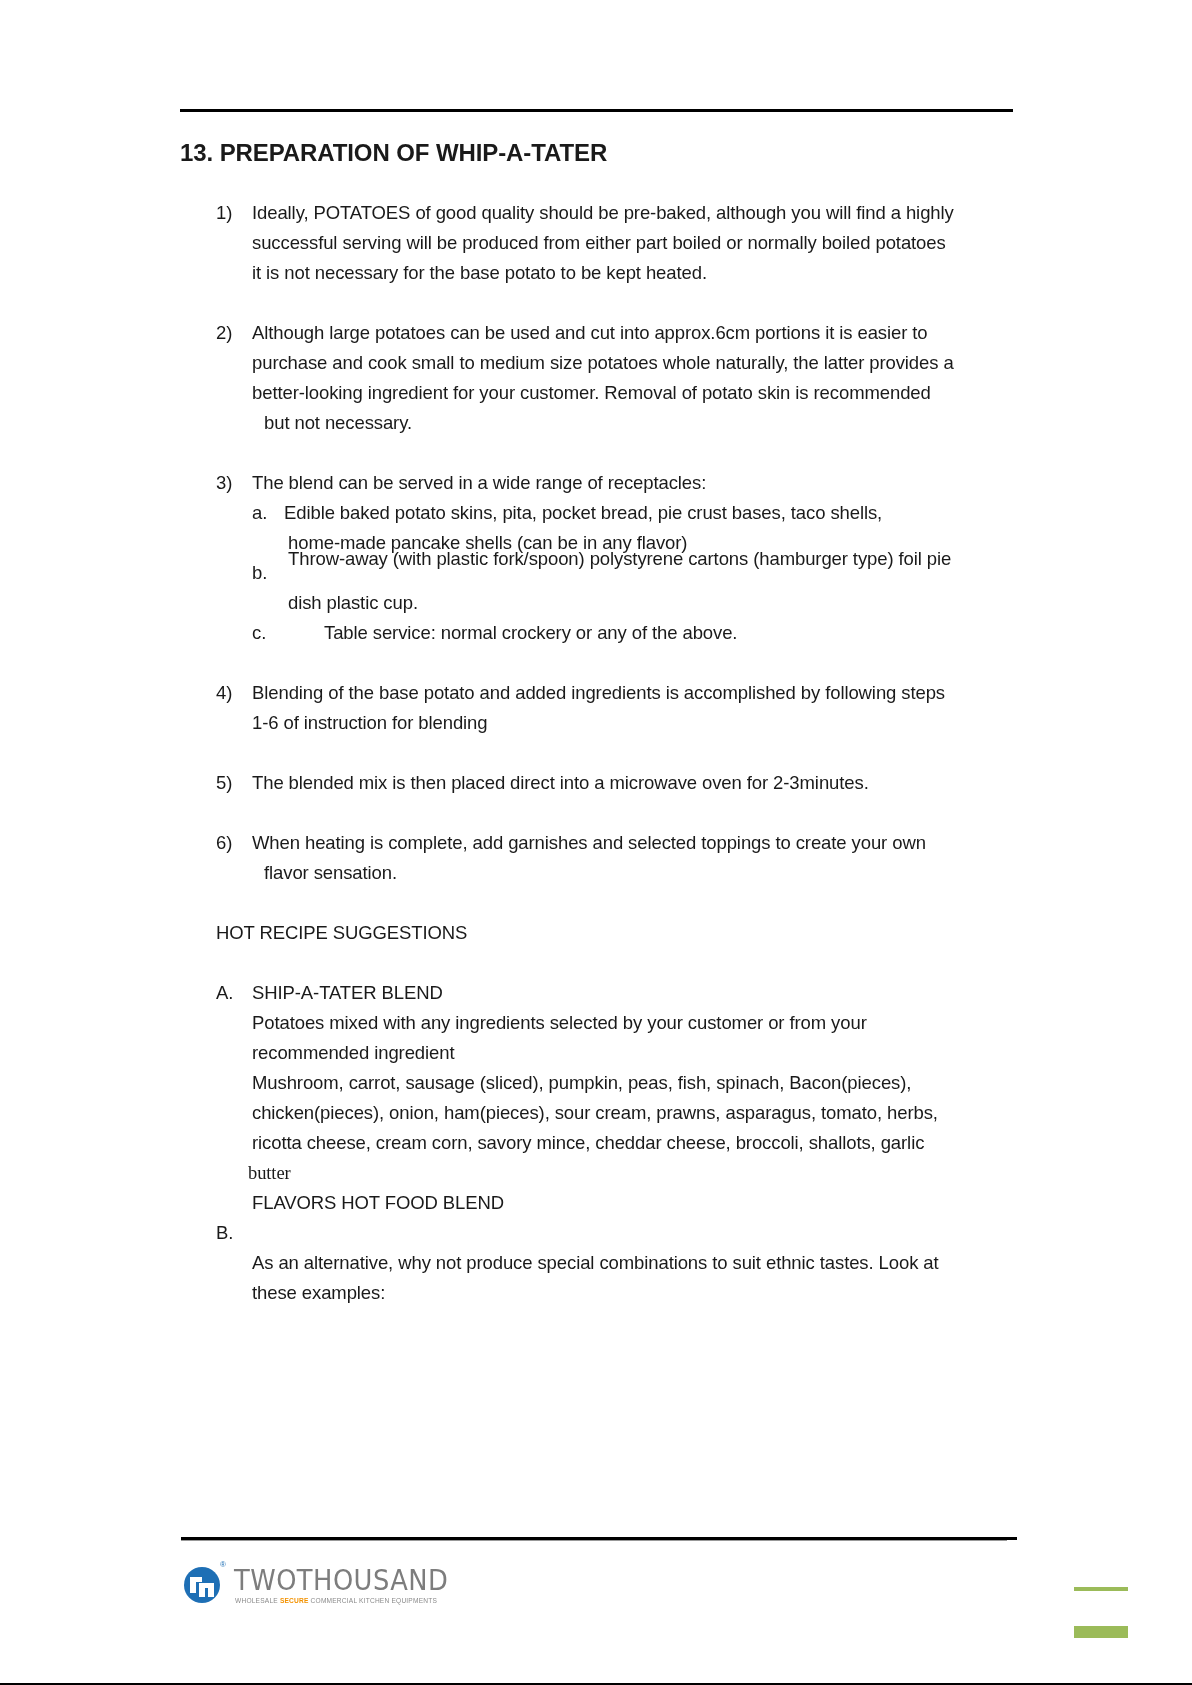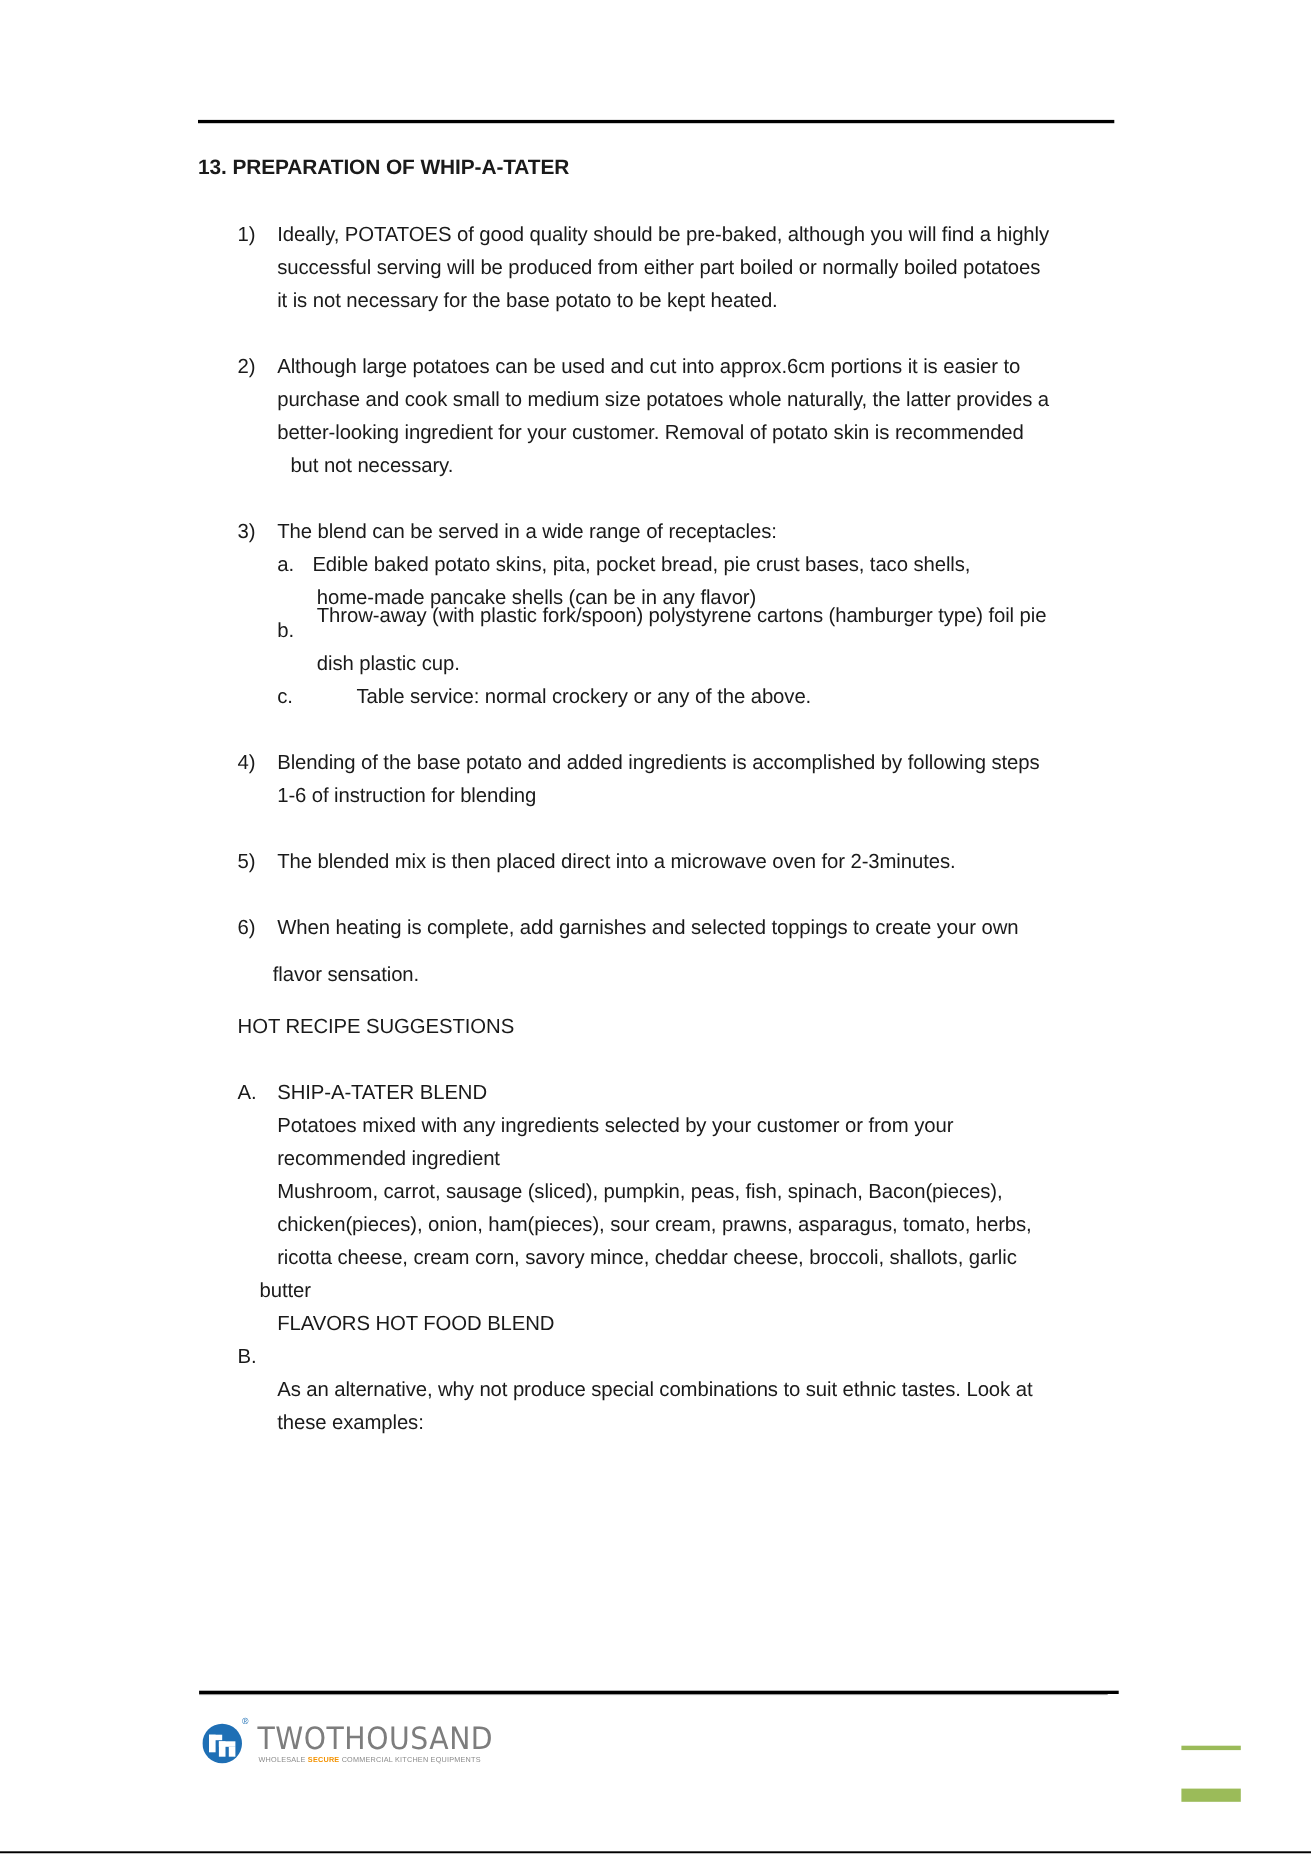--- a/index.html
+++ b/index.html
@@ -5,21 +5,21 @@
   html, body { margin: 0; padding: 0; background: #ffffff; }
   body { width: 1192px; height: 1685px; position: relative; overflow: hidden;
          font-family: "Liberation Sans", "DejaVu Sans", sans-serif; color: #1a1a1a; }
   .rule { position: absolute; background: #000; }
   .rule-top { left: 180px; top: 109px; width: 833px; height: 3px; }
   .rule-bottom { left: 181px; top: 1537px; width: 836px; height: 3px; }
   .rule-bottom-shadow { position:absolute; left: 181px; top: 1540px; width: 826px; height: 1px; background:#999; }
   .page-edge { position: absolute; left: 0; top: 1683px; width: 1192px; height: 2px; background: #000; }
   .line { position: absolute; font-size: 18.5px; line-height: 30px; white-space: nowrap; letter-spacing: -0.1px; }
   .bold { font-weight: normal; }
-  .heading { font-size: 19px; font-weight: bold; }
+  .heading { font-size: 24px; font-weight: bold; }
   .green-bar { position: absolute; background: #9bbb59; left: 1074px; width: 54px; }
   .logo { position: absolute; left: 182px; top: 1560px; width: 300px; height: 50px; }
   .logo-circle { position: absolute; left: 2px; top: 6px; width: 36px; height: 38px; }
   .logo-name { position: absolute; left: 52px; top: 6px; font-size: 28px; line-height: 30px; color: #7d7d7d;
                font-family: "DejaVu Sans", sans-serif; font-weight: normal; letter-spacing: 0.5px; transform: scaleX(0.92); transform-origin: left; }
   .logo-reg { position: absolute; left: 38px; top: 0px; font-size: 8px; color: #1e6fb5; }
   .logo-tagline { position: absolute; left: 53px; top: 37px; font-size: 6.6px; color: #8a8a8a; letter-spacing: 0.2px; white-space: nowrap; }
   .logo-tagline .accent { color: #f39200; font-weight: bold; }
 </style>
 </head>
@@ -48,30 +48,30 @@
     <div class="line " style="left: 288px; top: 588px;">dish plastic cup.</div>
     <div class="line " style="left: 252px; top: 618px;">c.</div>
     <div class="line " style="left: 288px; top: 618px; margin-left: 36px;">Table service: normal crockery or any of the above.</div>
     <div class="line " style="left: 216px; top: 678px;">4)</div>
     <div class="line " style="left: 252px; top: 678px;">Blending of the base potato and added ingredients is accomplished by following steps</div>
     <div class="line " style="left: 252px; top: 708px;">1-6 of instruction for blending</div>
     <div class="line " style="left: 216px; top: 768px;">5)</div>
     <div class="line " style="left: 252px; top: 768px;">The blended mix is then placed direct into a microwave oven for 2-3minutes.</div>
     <div class="line " style="left: 216px; top: 828px;">6)</div>
     <div class="line " style="left: 252px; top: 828px;">When heating is complete, add garnishes and selected toppings to create your own</div>
-    <div class="line " style="left: 248px; top: 858px; margin-top: 13px;">flavor sensation.</div>
+    <div class="line " style="left: 264px; top: 858px;">flavor sensation.</div>
     <div class="line bold" style="left: 216px; top: 918px;">HOT RECIPE SUGGESTIONS</div>
     <div class="line bold" style="left: 216px; top: 978px;">A.</div>
     <div class="line bold" style="left: 252px; top: 978px;">SHIP-A-TATER BLEND</div>
     <div class="line " style="left: 252px; top: 1008px;">Potatoes mixed with any ingredients selected by your customer or from your</div>
     <div class="line " style="left: 252px; top: 1038px;">recommended ingredient</div>
     <div class="line " style="left: 252px; top: 1068px;">Mushroom, carrot, sausage (sliced), pumpkin, peas, fish, spinach, Bacon(pieces),</div>
     <div class="line " style="left: 252px; top: 1098px;">chicken(pieces), onion, ham(pieces), sour cream, prawns, asparagus, tomato, herbs,</div>
     <div class="line " style="left: 252px; top: 1128px;">ricotta cheese, cream corn, savory mince, cheddar cheese, broccoli, shallots, garlic</div>
-    <div class="line " style="left: 236px; top: 1158px;">butter</div>
+    <div class="line " style="left: 248px; top: 1158px; font-family: Liberation Serif, serif;">butter</div>
     <div class="line bold" style="left: 216px; top: 1218px;">B.</div>
     <div class="line bold" style="left: 252px; top: 1188px;">FLAVORS HOT FOOD BLEND</div>
     <div class="line " style="left: 252px; top: 1248px;">As an alternative, why not produce special combinations to suit ethnic tastes. Look at</div>
     <div class="line " style="left: 252px; top: 1278px;">these examples:</div>
   </div>
 
 <div class="rule rule-bottom"></div>
 <div class="rule-bottom-shadow"></div>
 
 <div class="logo">

